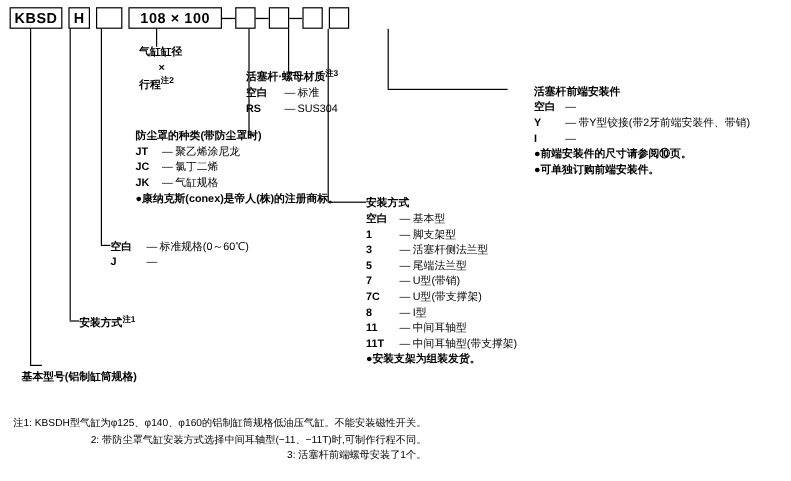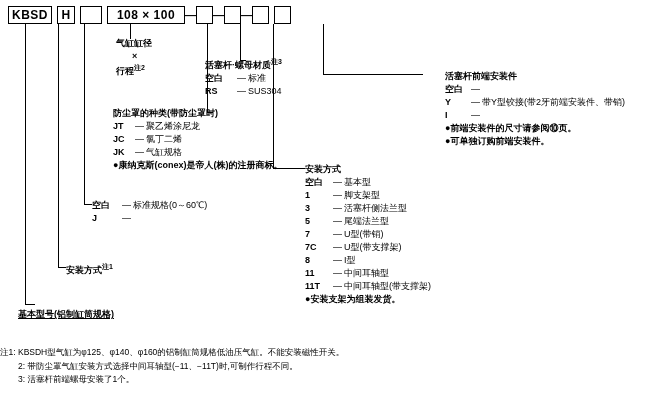--- a/index.html
+++ b/index.html
@@ -93,24 +93,25 @@
     flex: 0 0 auto;
   }
   .optdash {
     flex: 0 0 auto;
     padding: 0 2px;
   }
 
   
   .notes {
     position: absolute;
-    left: 0;
+    left: 11px;
     top: 346px;
     font-size: 8.5px;
     line-height: 1.6;
+    text-align: right;
   }
   .notes .nline { white-space: nowrap; }
   .notes .nidx { display: inline-block; width: 14px; }
 
   
 </style>
 </head>
 <body>
 
 <div id="root">
@@ -277,21 +278,21 @@
       <span class="optcode" style="width:28px">J</span>
       <span class="optdash">—</span>
     </div>
   </div>
 
   <div class="block" style="left:66px; top:262px;">
     <div class="row"><span>安装方式</span><span class="sup">注1</span></div>
   </div>
 
   <div class="block" style="left:18px; top:308px;">
-    <div class="row b" style="font-weight:bold;text-decoration:underline;">基本型号(铝制缸筒规格)</div>
+    <div class="row b" style="font-weight:bold;">基本型号(铝制缸筒规格)</div>
   </div>
 
   <div class="notes">
     <div class="nline"><span class="nidx" style="width:auto">注1:</span> <span>KBSDH型气缸为φ125、φ140、φ160的铝制缸筒规格低油压气缸。不能安装磁性开关。</span></div>
     <div class="nline" style="padding-left:18px;"><span class="nidx" style="width:auto">2:</span> <span>带防尘罩气缸安装方式选择中间耳轴型(−11、−11T)时,可制作行程不同。</span></div>
     <div class="nline" style="padding-left:18px;"><span class="nidx" style="width:auto">3:</span> <span>活塞杆前端螺母安装了1个。</span></div>
   </div>
 
 </div>
 

